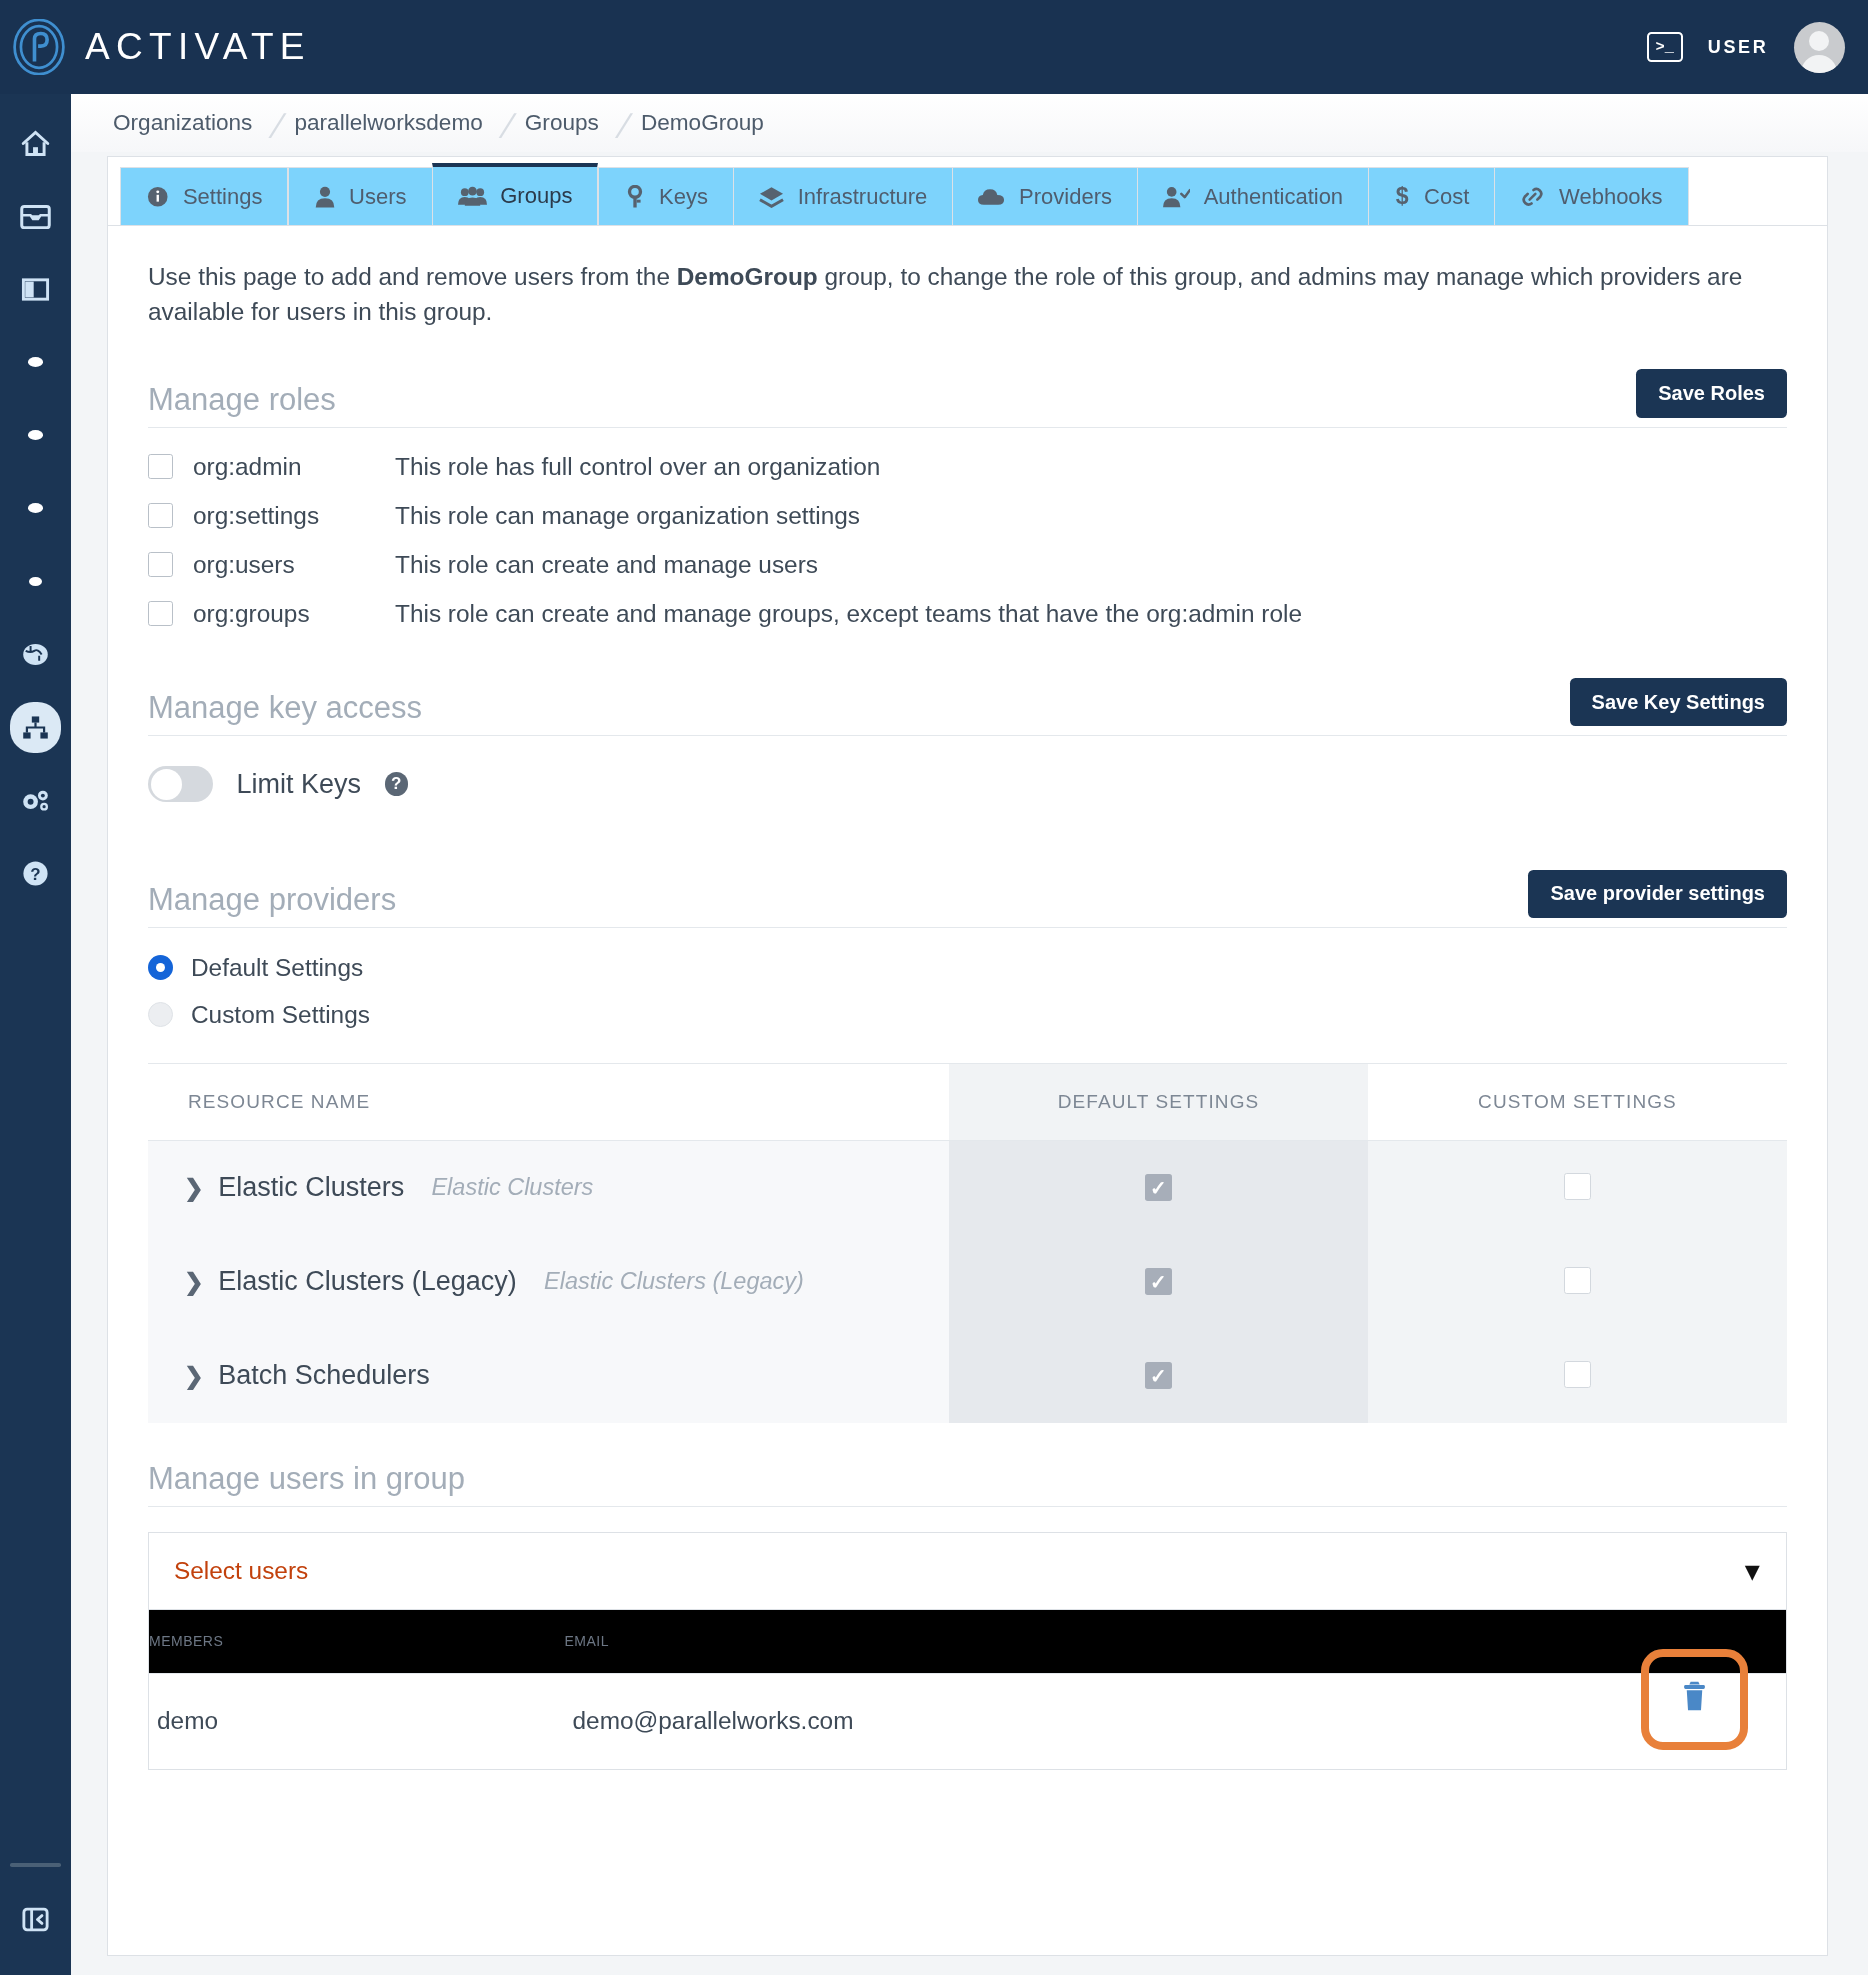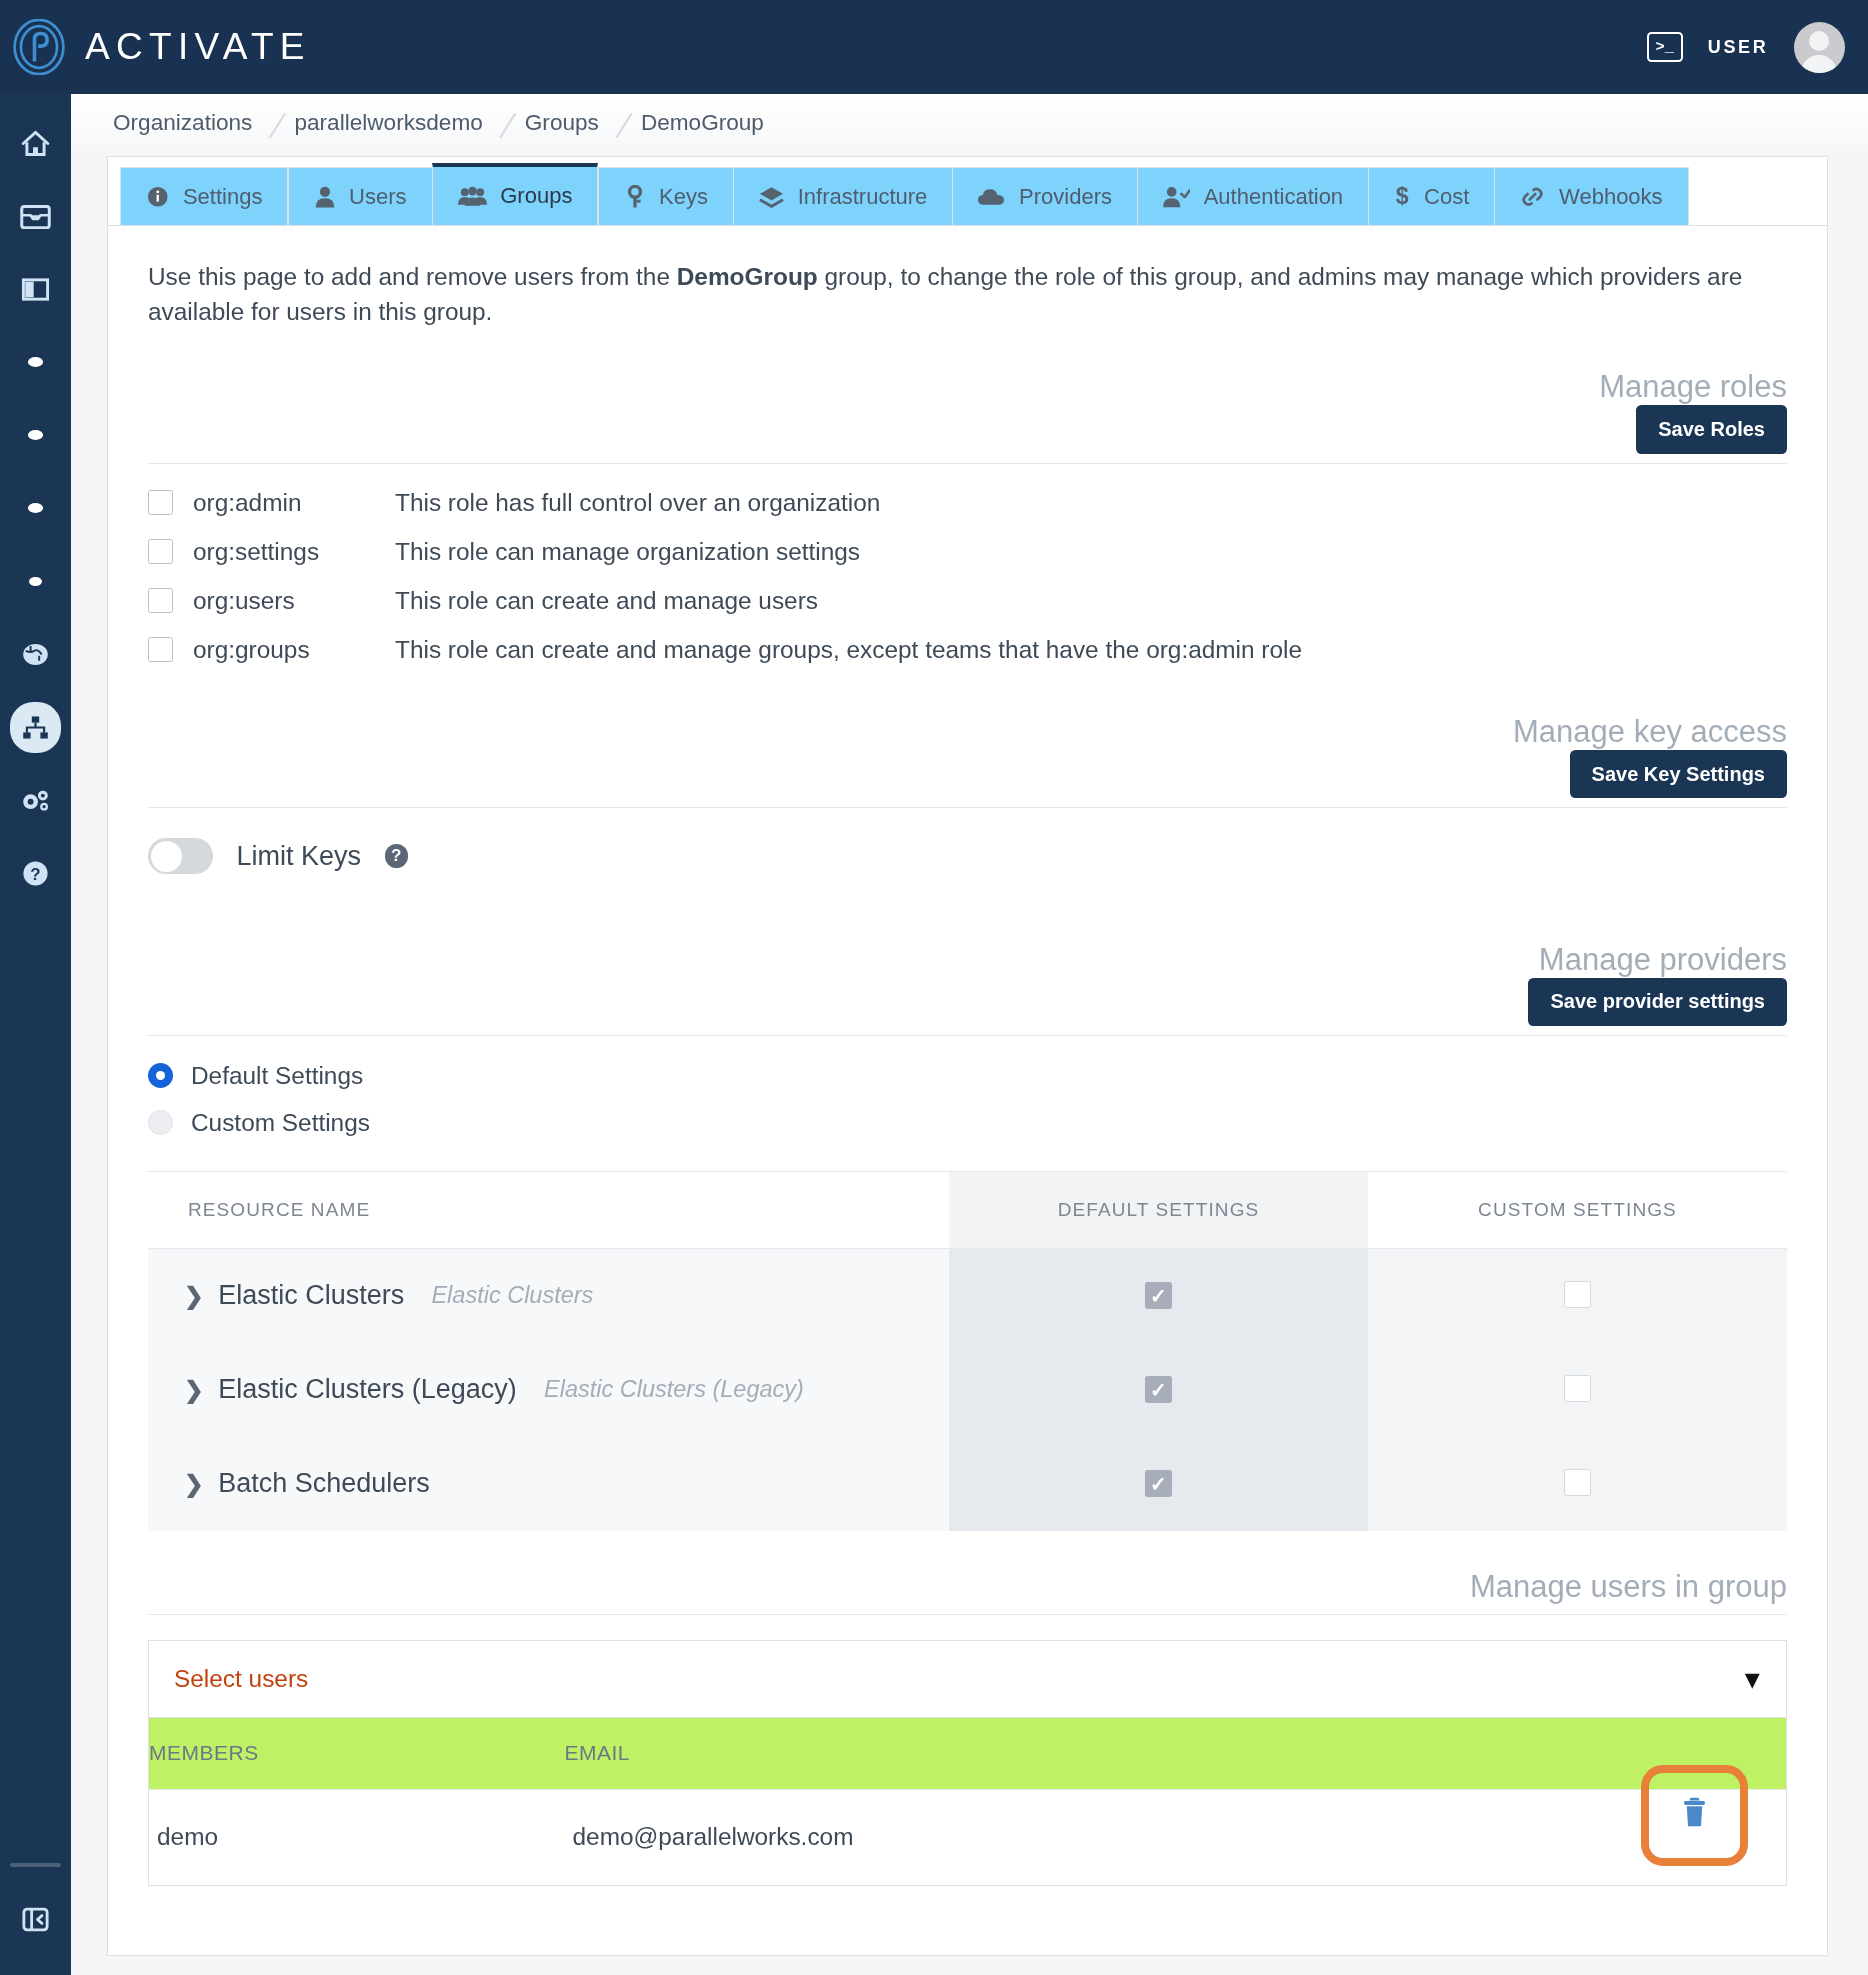--- a/index.html
+++ b/index.html
@@ -78,21 +78,21 @@
     margin-right: -0.9px;
   }
   .tab.active { border-top: 4.5px solid #1b3554; color: #2b3a4b; z-index: 2; height: 62px; }
   .tab .ti { display:flex; align-items:center; color:#56626f; }
 
   
   #pbody { padding: 34px 40px 0 40px; }
   .intro { font-size: 24.4px; line-height: 1.42; color: #3e4a57; max-width: 1619px; }
   .intro b { font-weight: 700; }
 
-  .sec-head { display:flex; align-items:flex-end; margin-top: 40px; flex-direction: column; }
+  .sec-head { display:flex; align-items:flex-end; justify-content: space-between; margin-top: 40px; }
   .sec-title { font-size: 31px; color: #a3adb8; font-weight: 400; }
   .btn-dark { background: #1b3554; color: #fff; font-size: 20px; font-weight: 700;
               padding: 12.7px 22px; border: none; border-radius: 5.4px; font-family:"Liberation Sans",sans-serif; }
   .rule { height: 0.9px; background: #e4e8ec; margin-top: 9px; }
 
   .role-row { display:flex; align-items:center; height: 49px; }
   .cb { width: 25px; height: 25px; border: 1.8px solid #b9c0c8; border-radius: 2.7px; background:#fff; }
   .role-name { width: 222px; padding-left: 20px; font-size: 24.4px; color: #3e4a57; }
   .role-desc { font-size: 24.4px; color: #3e4a57; }
 
@@ -129,22 +129,22 @@
   .cb-checked { width: 27px; height: 27px; border-radius: 2.7px; background: #a7aeb9;
                 display:inline-flex; align-items:center; justify-content:center; color:#fff; font-size:20px; font-weight:700;}
   .cb-empty { width: 27px; height: 27px; border-radius: 2.7px; border: 1.8px solid #d3d8de; background:#fff; display:inline-block;}
 
   .select-box { border: 0.9px solid #dde1e6; height: 78px; display:flex; align-items:center;
                 justify-content: space-between; padding: 0 27px 0 25px; margin-top: 25px; background:#fff;}
   .select-text { font-size: 24.4px; color: #c2410c; }
   .chev-down { font-size: 27px; color: #111; font-weight: 800; }
 
   table.utab { width: 100%; border-collapse: collapse; border: 0.9px solid #dde1e6; border-top:none; }
-  table.utab th { font-size: 21px; color: #6d7785; font-weight: 400; text-transform: uppercase;
-                  letter-spacing: 0.5px; text-align: left; padding: 23.5px 0; background: #bef264;
+  table.utab th { font-size: 14px; color: #6d7785; font-weight: 400; text-transform: uppercase;
+                  letter-spacing: 0.5px; text-align: left; padding: 23.5px 0; background: #000000;
                   border-bottom: 0.9px solid #e4e8ec;}
   table.utab td { font-size: 24.4px; color: #3e4a57; padding: 8px; height: 96px; }
   .u-m { padding-left: 25px; width: 416px; }
   .u-e { padding-left: 9px; }
   .u-a { text-align: right; padding-right: 67px; position: relative; }
   .trash-hl { position: absolute; right: 38px; top: -25px; width: 107px; height: 101px;
               border: 8.1px solid #e8803a; border-radius: 22px; display:flex; align-items:center; justify-content:center; }
 </style>
 </head>
 <body>

